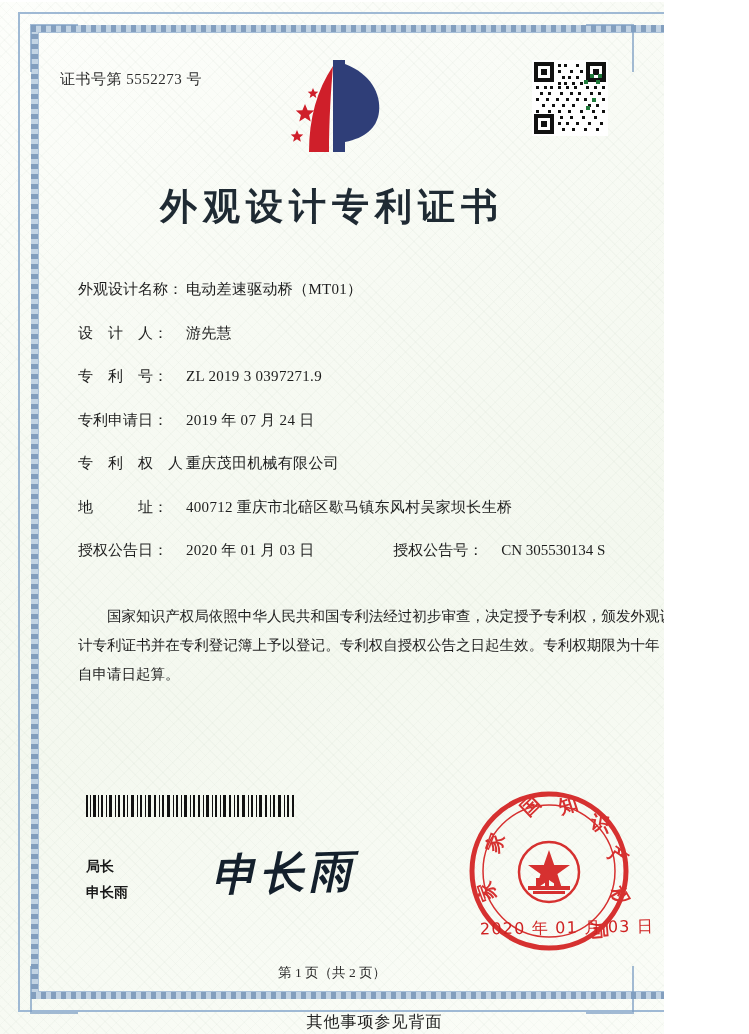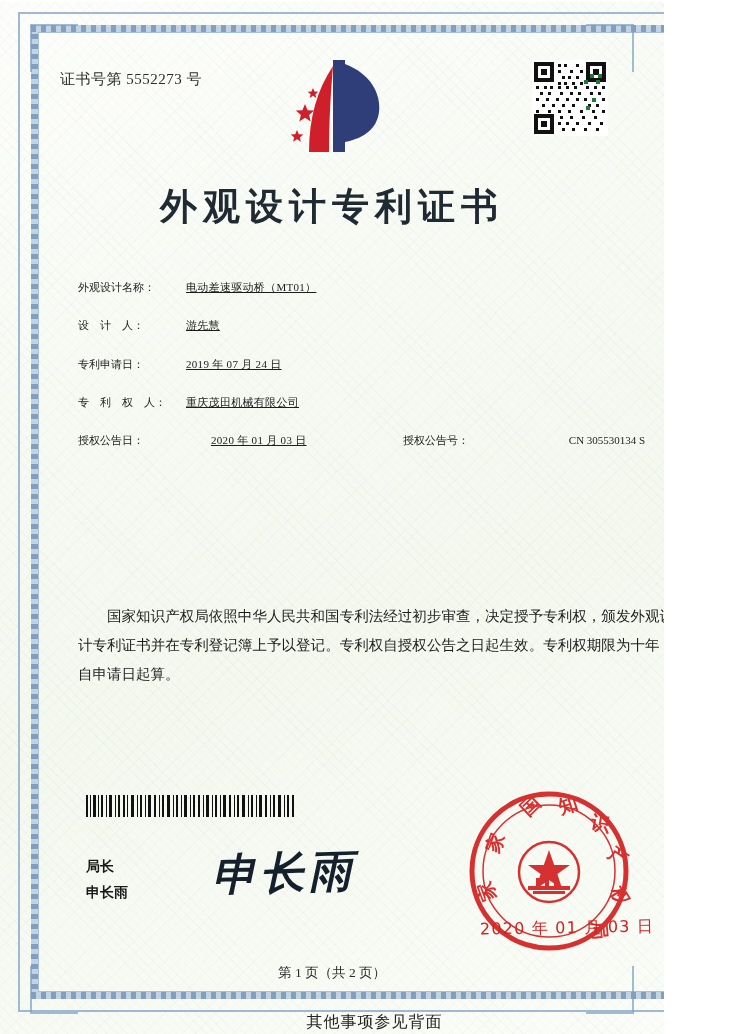--- a/index.html
+++ b/index.html
@@ -120,49 +120,48 @@
     letter-spacing: 6px;
     color: #1f2a33;
   }
 
   
   .fields {
     position: absolute;
     left: 78px;
     top: 278px;
     width: 600px;
-    font-size: 11px;
+    font-size: 15px;
     color: #1d1d1d;
   }
   .field-row {
     display: flex;
     align-items: baseline;
     margin-bottom: 24px;
     line-height: 1.3;
   }
   .field-label {
     width: 108px;
     flex: 0 0 108px;
     letter-spacing: 0px;
     white-space: pre;
   }
   .field-value {
     flex: 1 1 auto;
     letter-spacing: .3px;
-    text-decoration: underline;
-  }
-  .field-row.dual { margin-bottom: 22px; gap: 25px; }
+  }
+  .field-row.dual { margin-bottom: 22px; }
   .field-row.dual .field-label { width: 108px; flex: 0 0 108px; }
   .field-row.dual .second-label {
     width: 108px;
     flex: 0 0 108px;
     margin-left: 6px;
     white-space: pre;
   }
-  .field-row.dual .second-value { flex: 1 1 auto; text-align: center; }
+  .field-row.dual .second-value { flex: 1 1 auto; }
 
   
   .paragraphs {
     position: absolute;
     left: 78px;
     top: 600px;
     width: 596px;
     font-size: 14.5px;
     line-height: 2.0;
     color: #1d1d1d;
@@ -376,26 +375,34 @@
   <div class="fields">
     <div class="field-row">
       <span class="field-label">外观设计名称：</span>
       <span class="field-value">电动差速驱动桥（MT01）</span>
     </div>
     <div class="field-row">
       <span class="field-label">设　计　人：</span>
       <span class="field-value">游先慧</span>
     </div>
     <div class="field-row">
+      <span class="field-label">专　利　号：</span>
+      <span class="field-value">ZL 2019 3 0397271.9</span>
+    </div>
+    <div class="field-row">
       <span class="field-label">专利申请日：</span>
       <span class="field-value">2019 年 07 月 24 日</span>
     </div>
     <div class="field-row">
       <span class="field-label">专　利　权　人：</span>
       <span class="field-value">重庆茂田机械有限公司</span>
+    </div>
+    <div class="field-row">
+      <span class="field-label">地　　　址：</span>
+      <span class="field-value">400712 重庆市北碚区歇马镇东风村吴家坝长生桥</span>
     </div>
     <div class="field-row dual">
       <span class="field-label">授权公告日：</span>
       <span class="field-value">2020 年 01 月 03 日</span>
       <span class="second-label">授权公告号：</span>
       <span class="second-value">CN 305530134 S</span>
     </div>
   </div>
 
   <div class="paragraphs">

